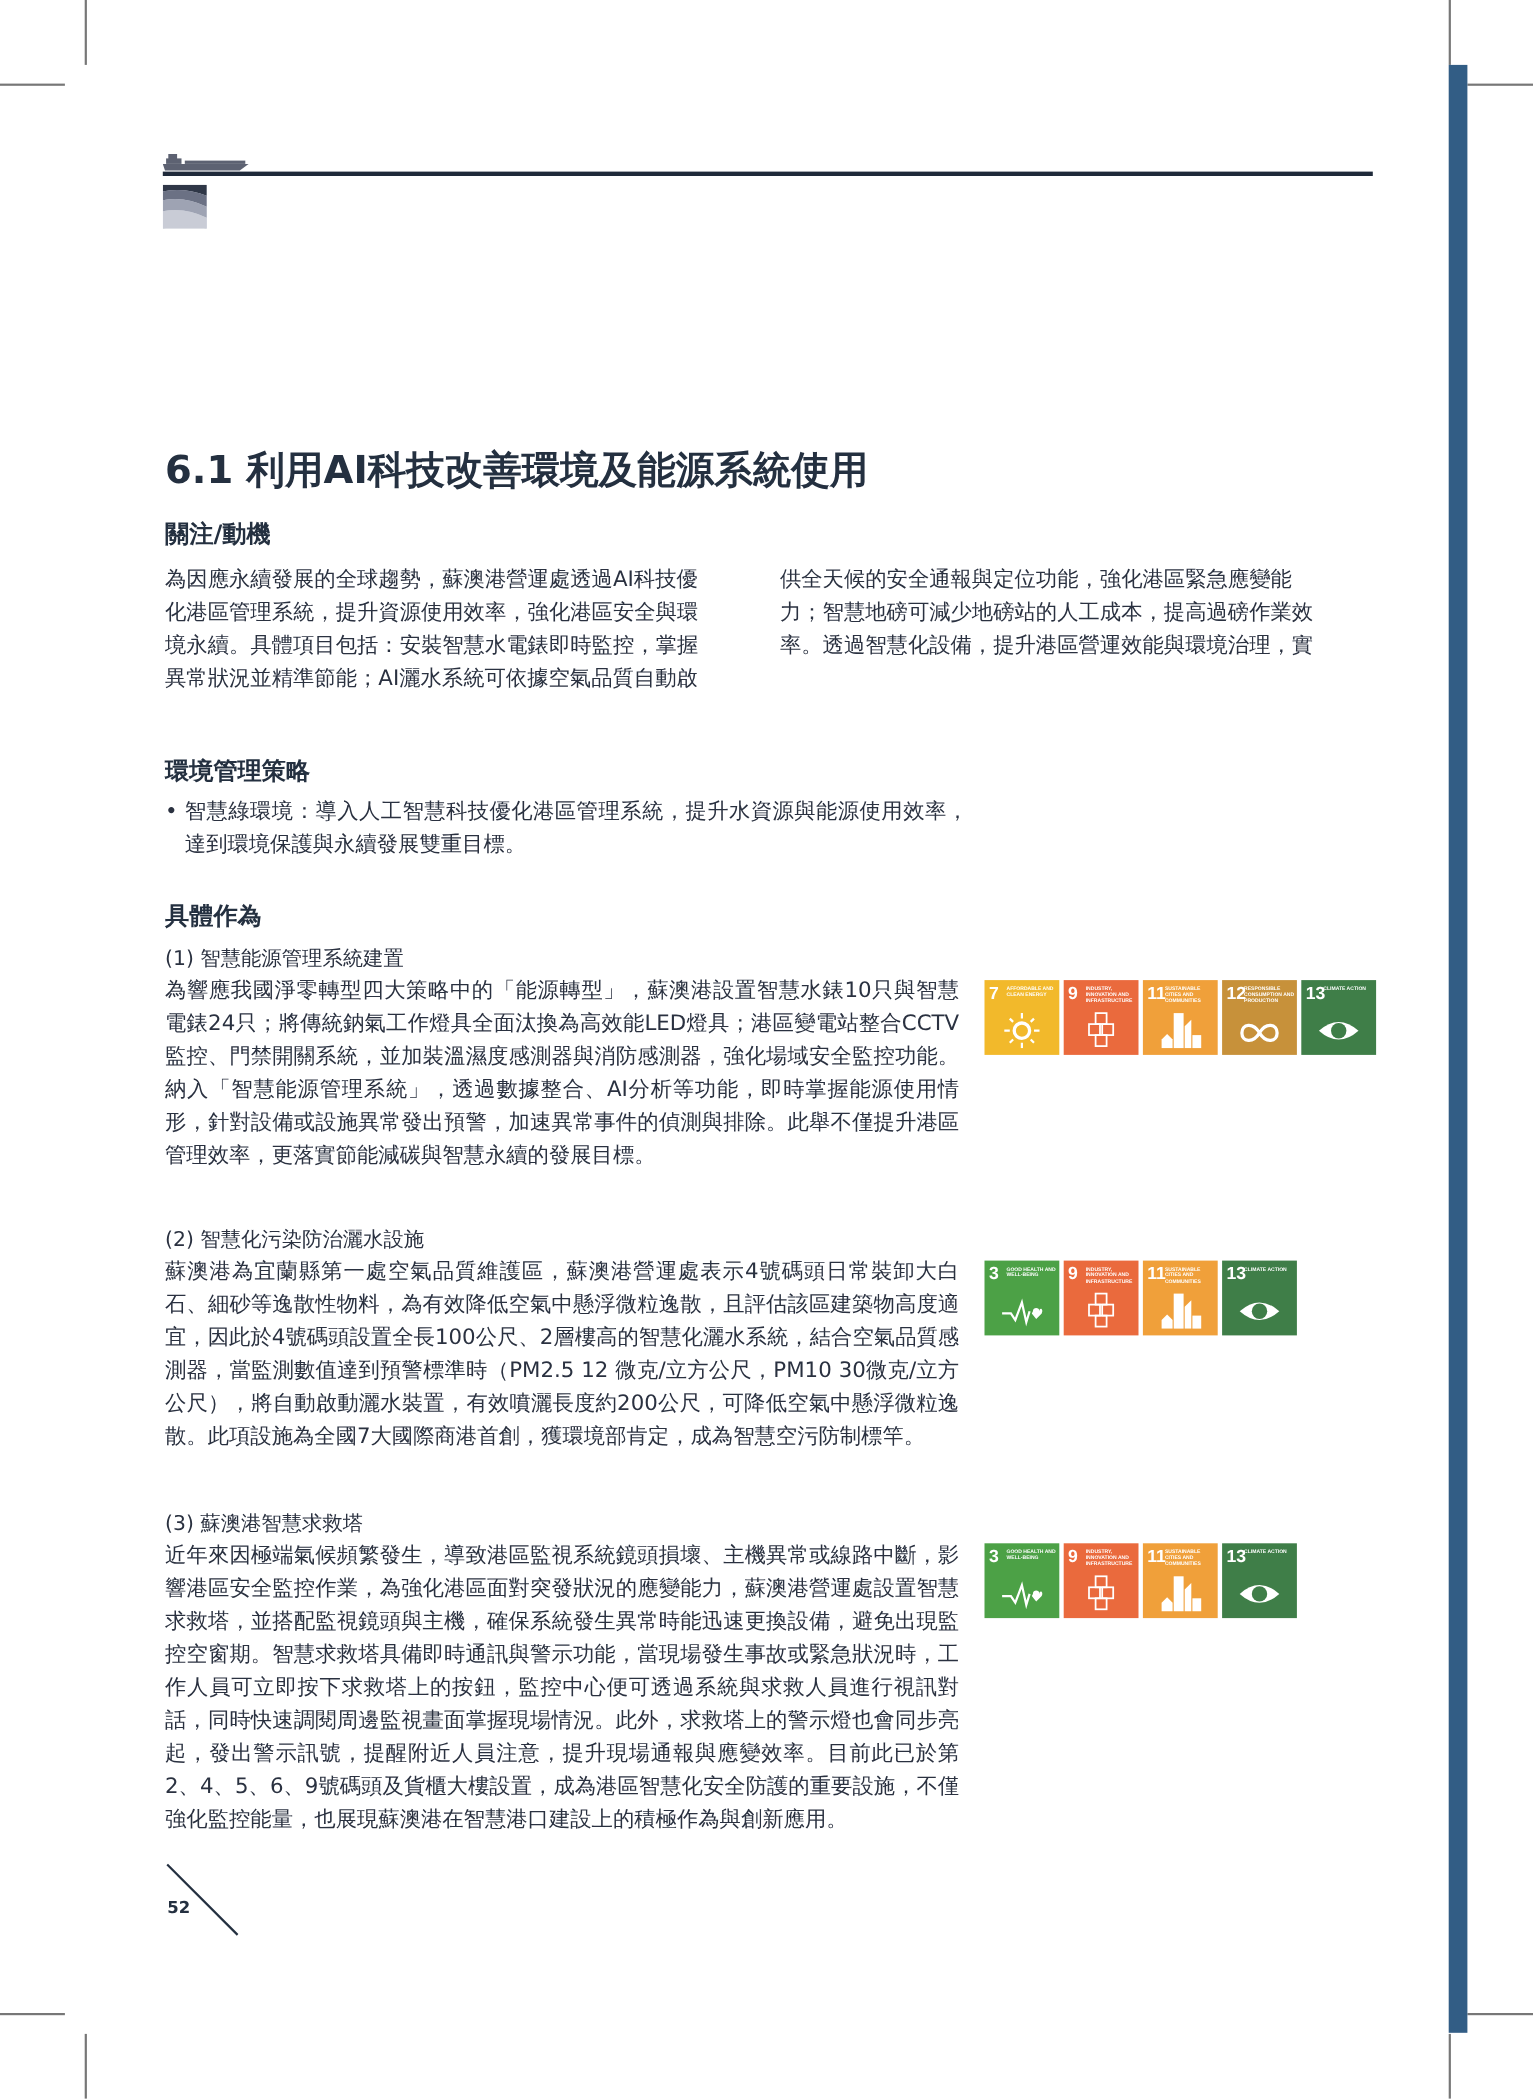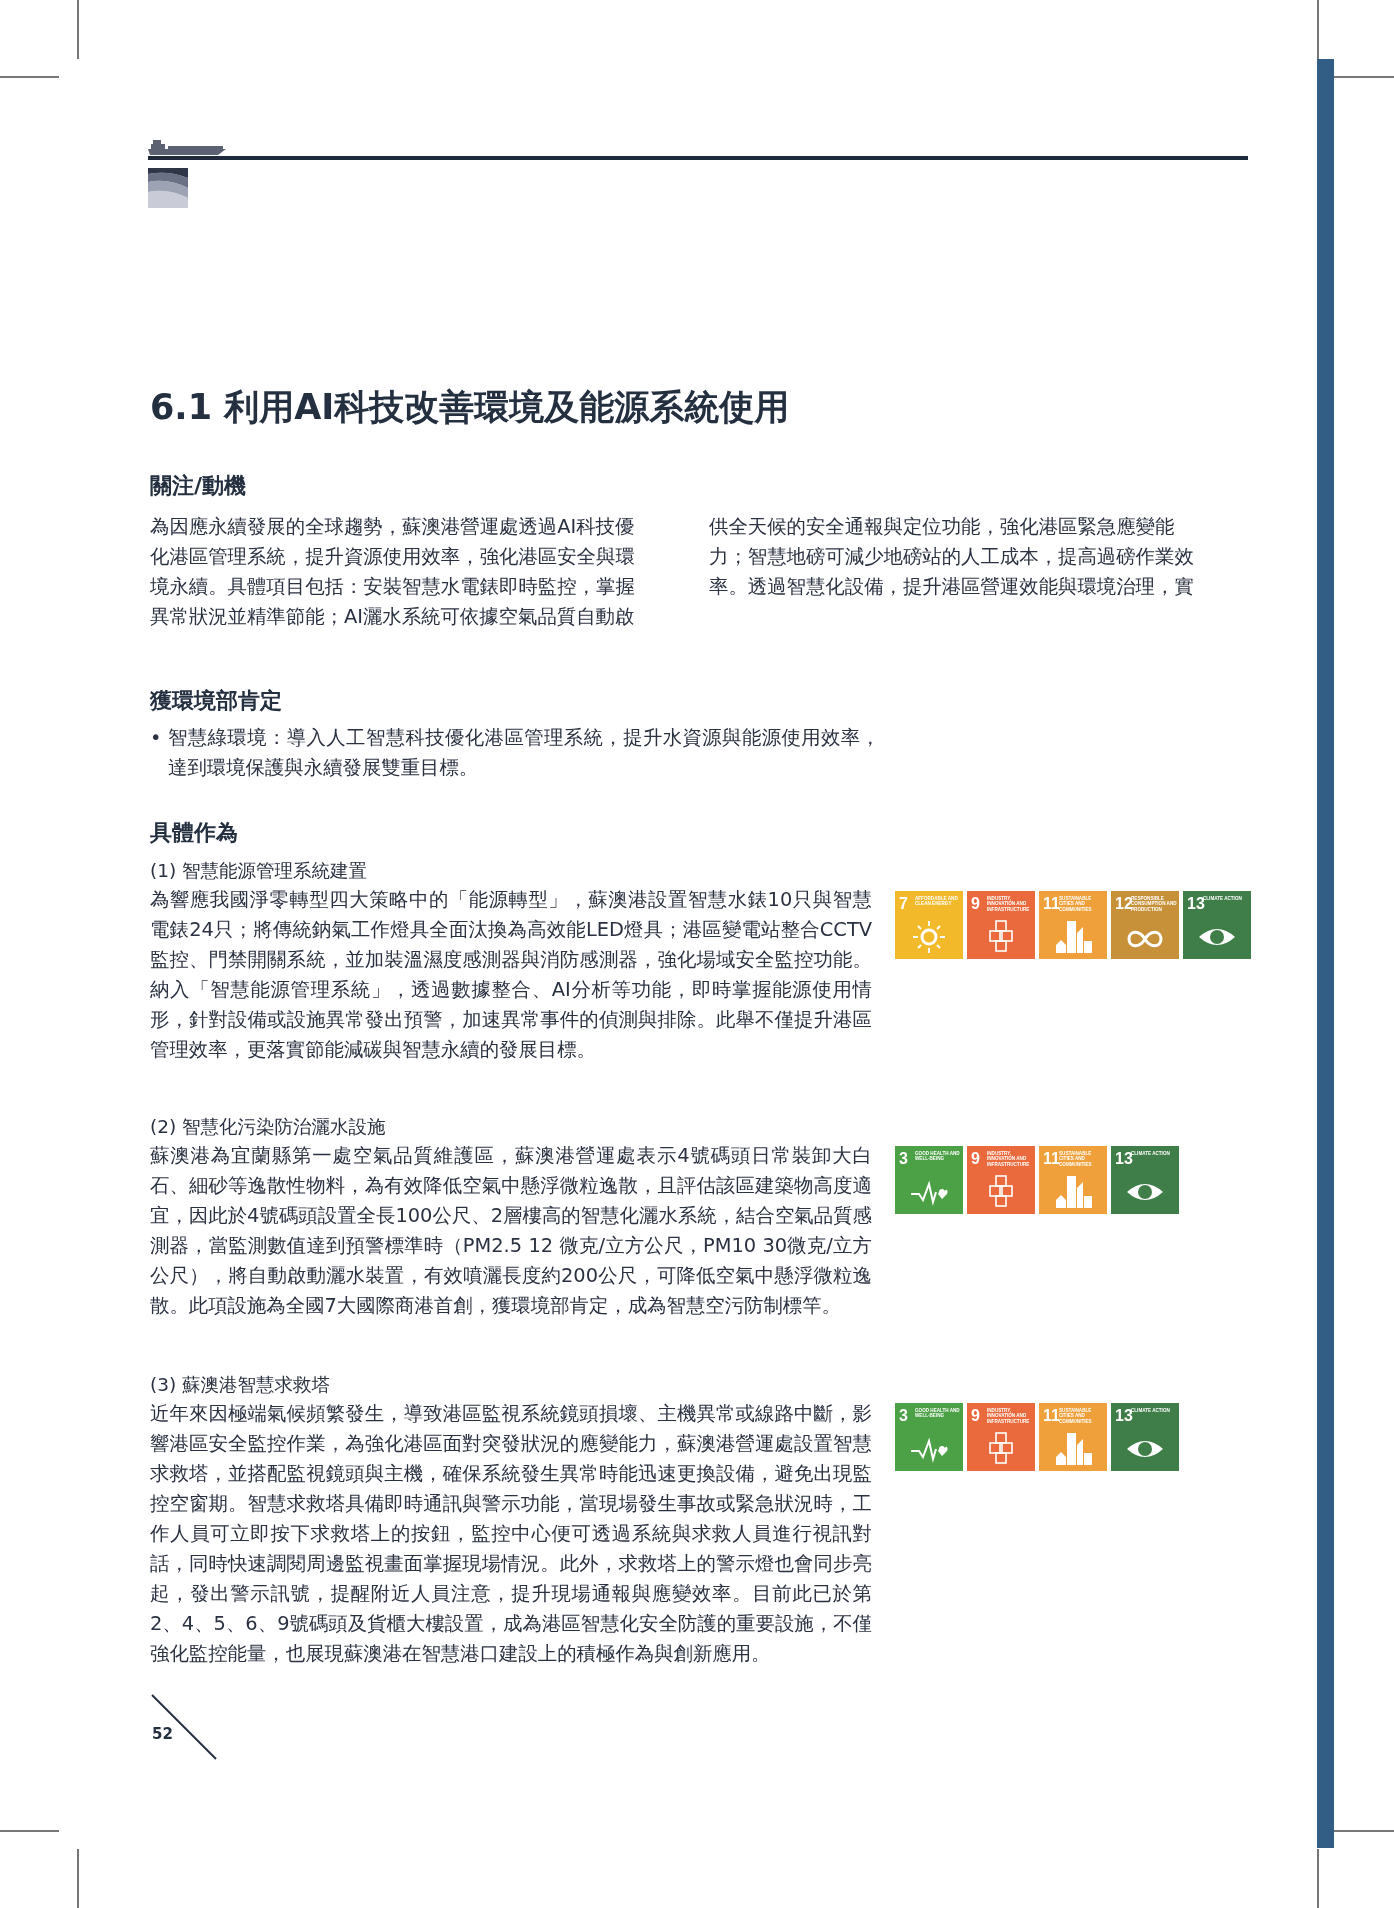--- a/index.html
+++ b/index.html
@@ -3,21 +3,21 @@
 <meta charset="utf-8">
 <style>
   html, body { margin:0; padding:0; }
   body { width:1394px; height:1908px; position:relative; background:#ffffff; overflow:hidden;
          font-family:"DejaVu Sans","Liberation Sans",sans-serif; color:#2a3140; }
   .crop { position:absolute; background:#777; }
   .sidebar-bar { position:absolute; left:1317px; top:59px; width:17px; height:1789px; background:#325d85; }
   .header-rule { position:absolute; left:148px; top:156px; width:1100px; height:4px; background:#1f2a3a; }
   .ship { position:absolute; left:148px; top:138px; width:80px; height:18px; }
   .waves { position:absolute; left:148px; top:168px; width:40px; height:40px; }
-  .title { position:absolute; left:150px; top:384px; font-size:35px; font-weight:bold; color:#243040; letter-spacing:0px; white-space:nowrap; }
+  .title { position:absolute; left:150px; top:404px; font-size:35px; font-weight:bold; color:#243040; letter-spacing:0px; white-space:nowrap; }
   .h2 { position:absolute; left:150px; font-size:22px; font-weight:bold; color:#243040; white-space:nowrap; }
   .para { position:absolute; font-size:19.4px; line-height:30px; color:#2a3140; text-align:justify; }
   .para p { margin:0; }
   .sub { position:absolute; left:150px; font-size:18.5px; color:#2a3140; white-space:nowrap; }
   .bullet-row { position:absolute; left:150px; top:723px; width:730px; font-size:19.4px; line-height:30px; }
   .bullet-dot { position:absolute; left:0; top:0; }
   .bullet-text { margin-left:18px; display:block; text-align:justify; }
   .sdg-row { position:absolute; display:flex; gap:4px; }
   .sdg { width:68px; height:68px; position:relative; color:#fff; overflow:hidden; }
   .sdg .num { position:absolute; left:4px; top:4px; font-size:16px; font-weight:bold; font-family:"Liberation Sans",sans-serif; }
@@ -63,21 +63,21 @@
   <p>化港區管理系統，提升資源使用效率，強化港區安全與環</p>
   <p>境永續。具體項目包括：安裝智慧水電錶即時監控，掌握</p>
   <p>異常狀況並精準節能；AI灑水系統可依據空氣品質自動啟</p>
 </div>
 <div class="para" style="left:709px;top:512px;width:535px;">
   <p>供全天候的安全通報與定位功能，強化港區緊急應變能</p>
   <p>力；智慧地磅可減少地磅站的人工成本，提高過磅作業效</p>
   <p>率。透過智慧化設備，提升港區營運效能與環境治理，實</p>
 </div>
 
-<div class="h2" style="top:686px;">獲環境部肯定</div>
+<div class="h2" style="top:686px;">環境管理策略</div>
 <div class="bullet-row">
   <span class="bullet-dot">•</span>
   <span class="bullet-text">智慧綠環境：導入人工智慧科技優化港區管理系統，提升水資源與能源使用效率，達到環境保護與永續發展雙重目標。</span>
 </div>
 
 <div class="h2" style="top:818px;">具體作為</div>
 
 <div class="sub" style="top:858px;">(1) 智慧能源管理系統建置</div>
 <div class="para" style="left:150px;top:885px;width:722px;">為響應我國淨零轉型四大策略中的「能源轉型」，蘇澳港設置智慧水錶10只與智慧電錶24只；將傳統鈉氣工作燈具全面汰換為高效能LED燈具；港區變電站整合CCTV監控、門禁開關系統，並加裝溫濕度感測器與消防感測器，強化場域安全監控功能。納入「智慧能源管理系統」，透過數據整合、AI分析等功能，即時掌握能源使用情形，針對設備或設施異常發出預警，加速異常事件的偵測與排除。此舉不僅提升港區管理效率，更落實節能減碳與智慧永續的發展目標。</div>
 

